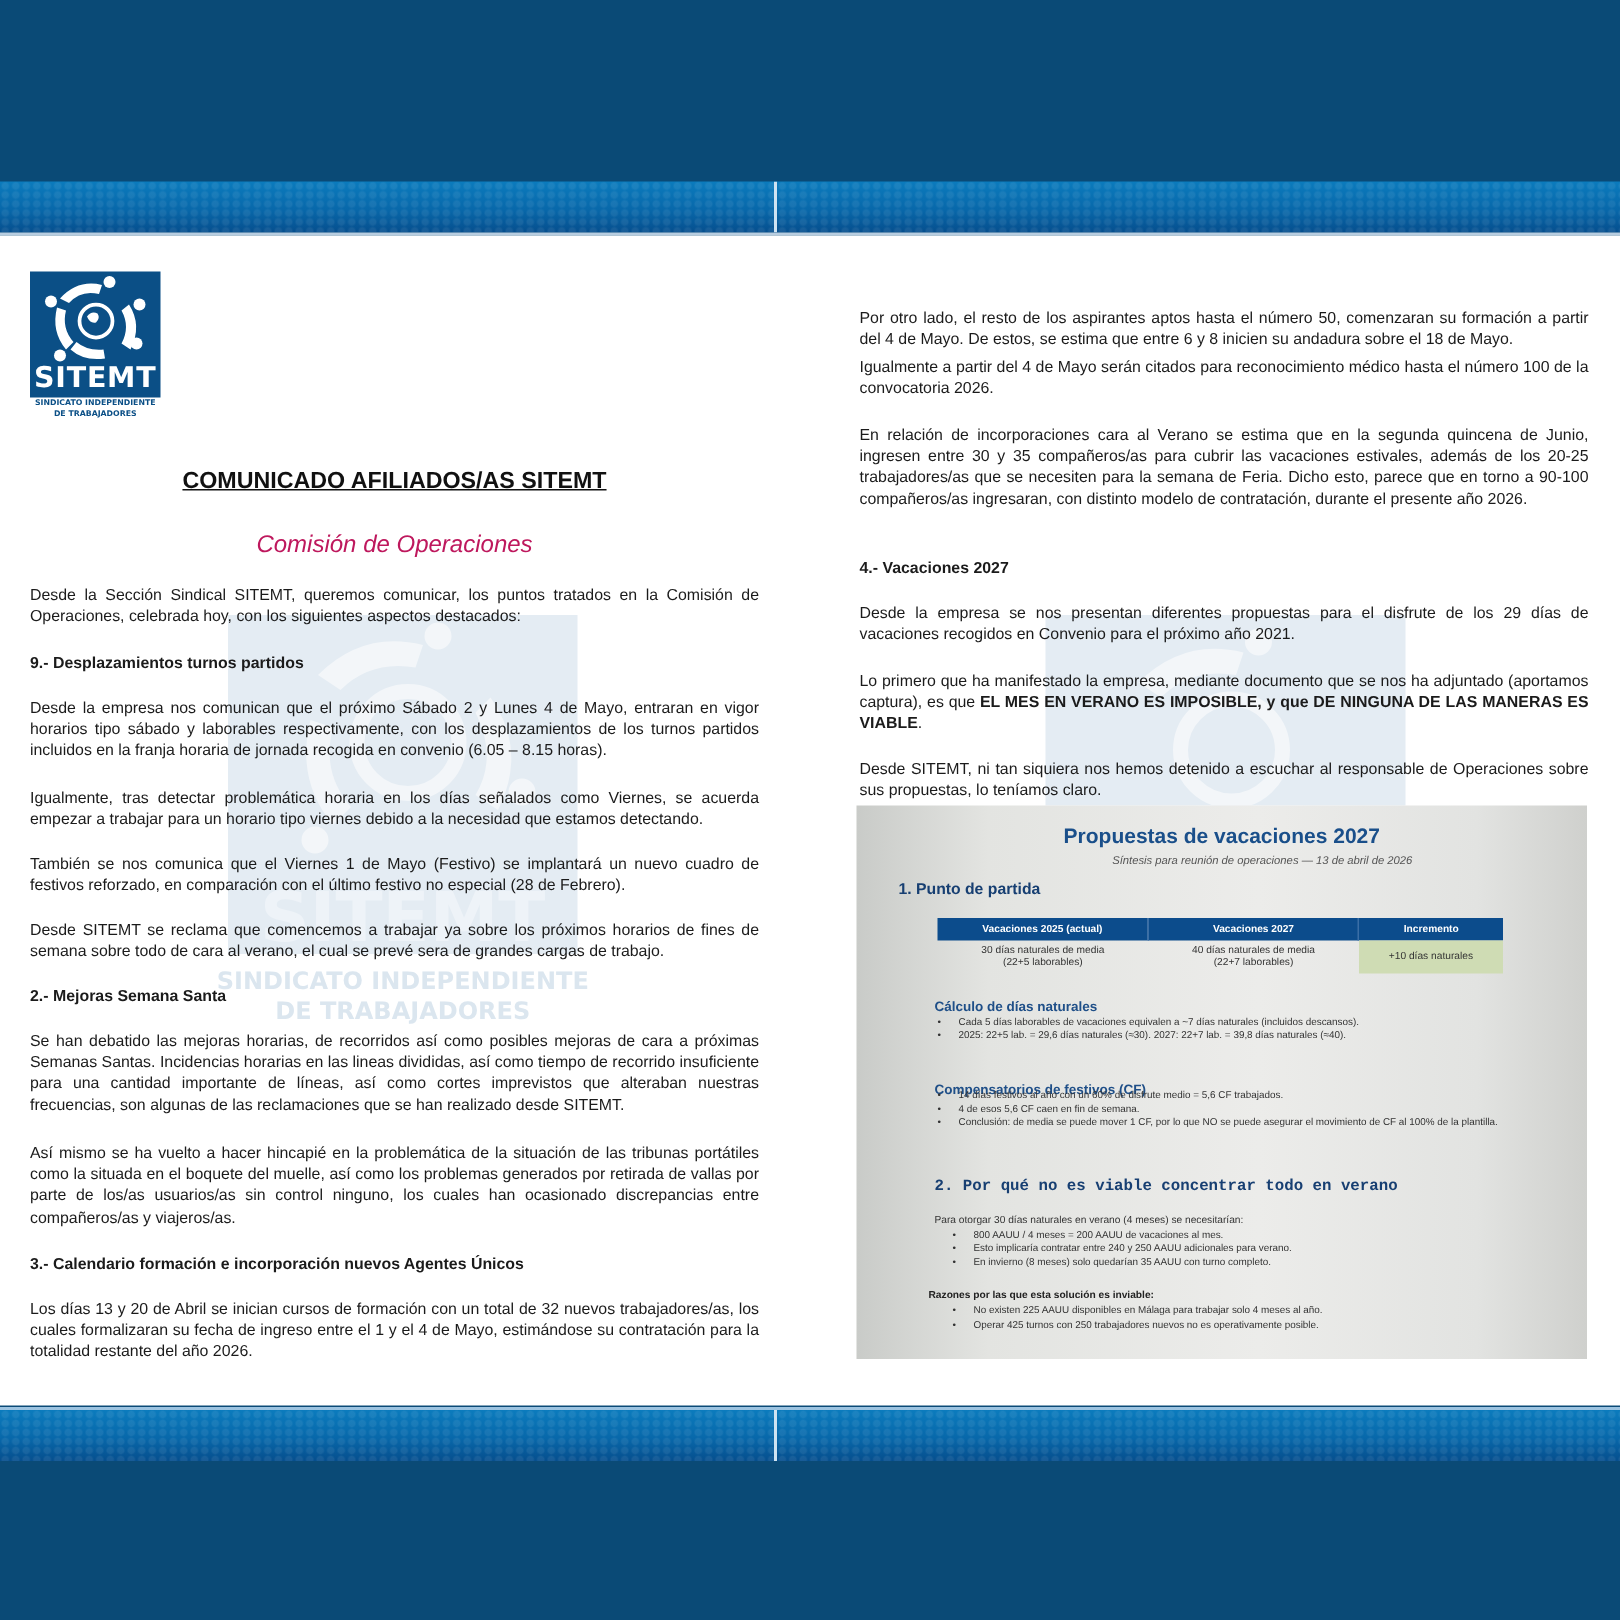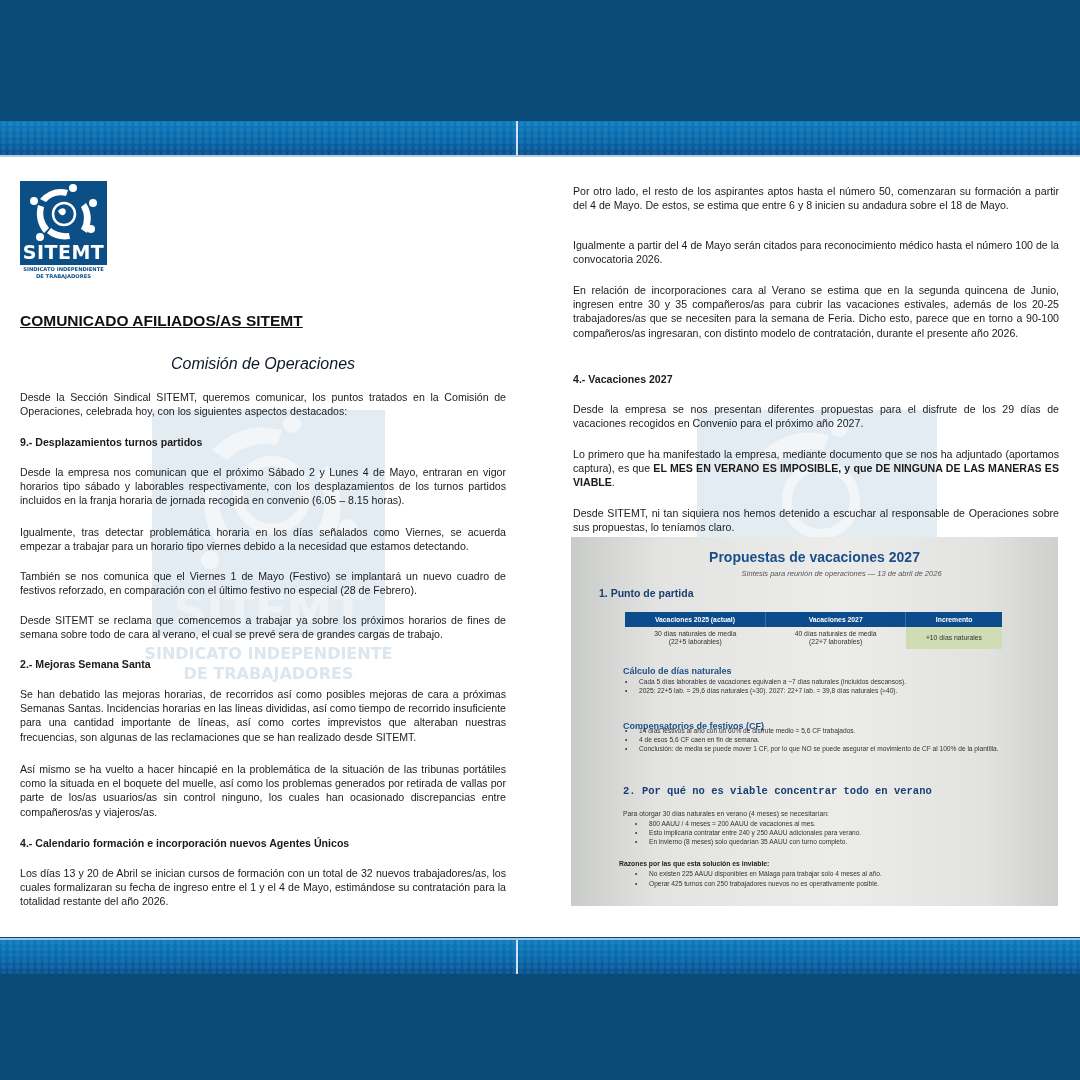--- a/index.html
+++ b/index.html
@@ -17,22 +17,22 @@
   .col.left { left:20px; top:0; width:486px; }
   .col.right { left:573px; top:0; width:486px; }
   .p { text-align:justify; margin:0; position:absolute; left:0; width:100%; }
   .h { font-weight:bold; position:absolute; left:0; margin:0; }
   .wm { position:absolute; background:#e4ecf3; }
   .wm-text { position:absolute; color:#eef3f8; font-weight:bold; text-align:center; font-family:"DejaVu Sans", sans-serif; }
   .wm-sub { position:absolute; color:#dbe6ef; font-weight:bold; text-align:center; font-family:"DejaVu Sans", sans-serif; font-size:16px; line-height:20px; }
   .logo { position:absolute; left:20px; top:24px; width:87px; height:84px; background:#0b4f86; }
   .logo-word { position:absolute; left:0; bottom:2px; width:87px; text-align:center; color:#fff; font-weight:bold; font-size:19px; font-family:"DejaVu Sans", sans-serif; letter-spacing:0.5px; }
   .logo-sub { position:absolute; left:20px; top:109px; width:87px; text-align:center; color:#0b4f86; font-weight:bold; font-size:5.2px; line-height:6.5px; font-family:"DejaVu Sans", sans-serif; }
-  .title { position:absolute; left:20px; width:486px; top:155px; font-weight:bold; font-size:15.5px; text-decoration:underline; color:#111; }
-  .subtitle { position:absolute; left:20px; width:486px; top:198px; text-align:center; font-style:italic; font-size:16px; color:#0f172a; }
+  .title { position:absolute; left:20px; width:486px; top:155px; text-align:center; font-weight:bold; font-size:15.5px; text-decoration:underline; color:#111; }
+  .subtitle { position:absolute; left:20px; width:486px; top:198px; text-align:center; font-style:italic; font-size:16px; color:#be185d; }
   .photo { position:absolute; left:571px; top:380px; width:487px; height:369px;
     background: linear-gradient(90deg, #c9cbc8 0%, #e3e4e1 18%, #ececea 55%, #e2e3e1 85%, #cfd0cd 100%); overflow:hidden; }
   .photo .pt { position:absolute; left:0; width:100%; text-align:center; color:#1a4f8a; font-weight:bold; font-size:14px; top:12px; }
   .photo .ps { position:absolute; left:0; width:100%; text-align:center; color:#555; font-style:italic; font-size:7.5px; top:32px;margin-left:27px; }
   .photo .h2 { position:absolute; color:#173f72; font-weight:bold; font-size:10.5px; }
   .photo .h3 { position:absolute; color:#1f4f88; font-weight:bold; font-size:9px; }
   .photo .li { position:absolute; color:#333; font-size:6.6px; line-height:8.4px; }
   .photo .li::before { content:"•"; position:absolute; left:-14px; }
   .photo .pl { position:absolute; color:#333; font-size:6.8px; }
   .photo .pb { position:absolute; color:#222; font-size:6.8px; font-weight:bold; }
@@ -109,30 +109,30 @@
   <div class="col left">
     <p class="p" style="top:233px">Desde la Sección Sindical SITEMT, queremos comunicar, los puntos tratados en la Comisión de Operaciones, celebrada hoy, con los siguientes aspectos destacados:</p>
     <p class="h" style="top:278px">9.- Desplazamientos turnos partidos</p>
     <p class="p" style="top:308px">Desde la empresa nos comunican que el próximo Sábado 2 y Lunes 4 de Mayo, entraran en vigor horarios tipo sábado y laborables respectivamente, con los desplazamientos de los turnos partidos incluidos en la franja horaria de jornada recogida en convenio (6.05 – 8.15 horas).</p>
     <p class="p" style="top:368px">Igualmente, tras detectar problemática horaria en los días señalados como Viernes, se acuerda empezar a trabajar para un horario tipo viernes debido a la necesidad que estamos detectando.</p>
     <p class="p" style="top:412px">También se nos comunica que el Viernes 1 de Mayo (Festivo) se implantará un nuevo cuadro de festivos reforzado, en comparación con el último festivo no especial (28 de Febrero).</p>
     <p class="p" style="top:456px">Desde SITEMT se reclama que comencemos a trabajar ya sobre los próximos horarios de fines de semana sobre todo de cara al verano, el cual se prevé sera de grandes cargas de trabajo.</p>
     <p class="h" style="top:500px">2.- Mejoras Semana Santa</p>
     <p class="p" style="top:530px">Se han debatido las mejoras horarias, de recorridos así como posibles mejoras de cara a próximas Semanas Santas. Incidencias horarias en las lineas divididas, así como tiempo de recorrido insuficiente para una cantidad importante de líneas, así como cortes imprevistos que alteraban nuestras frecuencias, son algunas de las reclamaciones que se han realizado desde SITEMT.</p>
     <p class="p" style="top:605px">Así mismo se ha vuelto a hacer hincapié en la problemática de la situación de las tribunas portátiles como la situada en el boquete del muelle, así como los problemas generados por retirada de vallas por parte de los/as usuarios/as sin control ninguno, los cuales han ocasionado discrepancias entre compañeros/as y viajeros/as.</p>
-    <p class="h" style="top:679px">4.- Calendario formación e incorporación nuevos Agentes Únicos</p>
+    <p class="h" style="top:679px">3.- Calendario formación e incorporación nuevos Agentes Únicos</p>
     <p class="p" style="top:709px">Los días 13 y 20 de Abril se inician cursos de formación con un total de 32 nuevos trabajadores/as, los cuales formalizaran su fecha de ingreso entre el 1 y el 4 de Mayo, estimándose su contratación para la totalidad restante del año 2026.</p>
   </div>
 
   <div class="col right">
-    <p class="p" style="top:27px">Por otro lado, el resto de los aspirantes aptos hasta el número 50, comenzaran su formación a partir del 4 de Mayo. De estos, se estima que entre 6 y 8 inicien su andadura sobre el 18 de Mayo.</p>
+    <p class="p" style="top:48px">Por otro lado, el resto de los aspirantes aptos hasta el número 50, comenzaran su formación a partir del 4 de Mayo. De estos, se estima que entre 6 y 8 inicien su andadura sobre el 18 de Mayo.</p>
     <p class="p" style="top:81px">Igualmente a partir del 4 de Mayo serán citados para reconocimiento médico hasta el número 100 de la convocatoria 2026.</p>
     <p class="p" style="top:126px">En relación de incorporaciones cara al Verano se estima que en la segunda quincena de Junio, ingresen entre 30 y 35 compañeros/as para cubrir las vacaciones estivales, además de los 20-25 trabajadores/as que se necesiten para la semana de Feria. Dicho esto, parece que en torno a 90-100 compañeros/as ingresaran, con distinto modelo de contratación, durante el presente año 2026.</p>
     <p class="h" style="top:215px">4.- Vacaciones 2027</p>
-    <p class="p" style="top:245px">Desde la empresa se nos presentan diferentes propuestas para el disfrute de los 29 días de vacaciones recogidos en Convenio para el próximo año 2027.</p>
+    <p class="p" style="top:245px">Desde la empresa se nos presentan diferentes propuestas para el disfrute de los 29 días de vacaciones recogidos en Convenio para el próximo año 2021.</p>
     <p class="p" style="top:290px"><span>Lo primero que ha manifestado la empresa, mediante documento que se nos ha adjuntado (aportamos captura), es que </span><b>EL MES EN VERANO ES IMPOSIBLE, y que DE NINGUNA DE LAS MANERAS ES VIABLE</b><span>.</span></p>
     <p class="p" style="top:349px">Desde SITEMT, ni tan siquiera nos hemos detenido a escuchar al responsable de Operaciones sobre sus propuestas, lo teníamos claro.</p>
   </div>
 
   <div class="photo">
     <div class="pt">Propuestas de vacaciones 2027</div>
     <div class="ps">Síntesis para reunión de operaciones — 13 de abril de 2026</div>
     <div class="h2" style="left:28px; top:50px;">1. Punto de partida</div>
 
     <table class="tbl">

